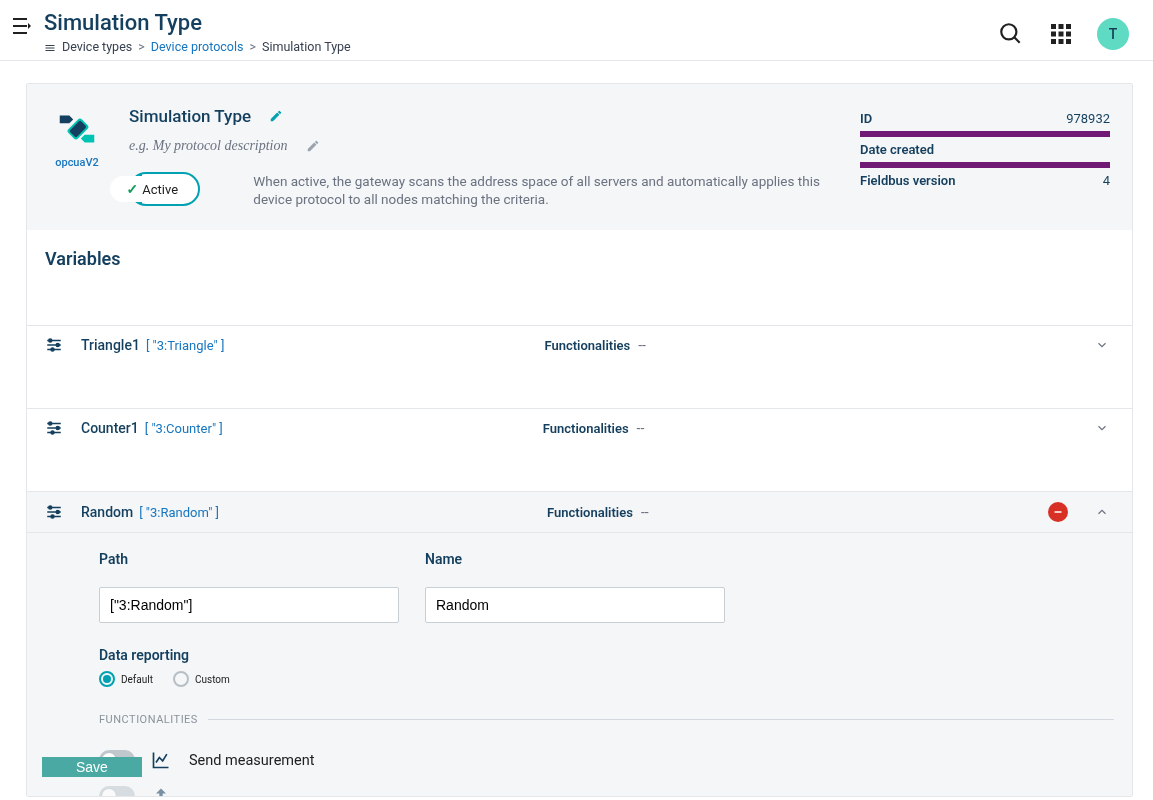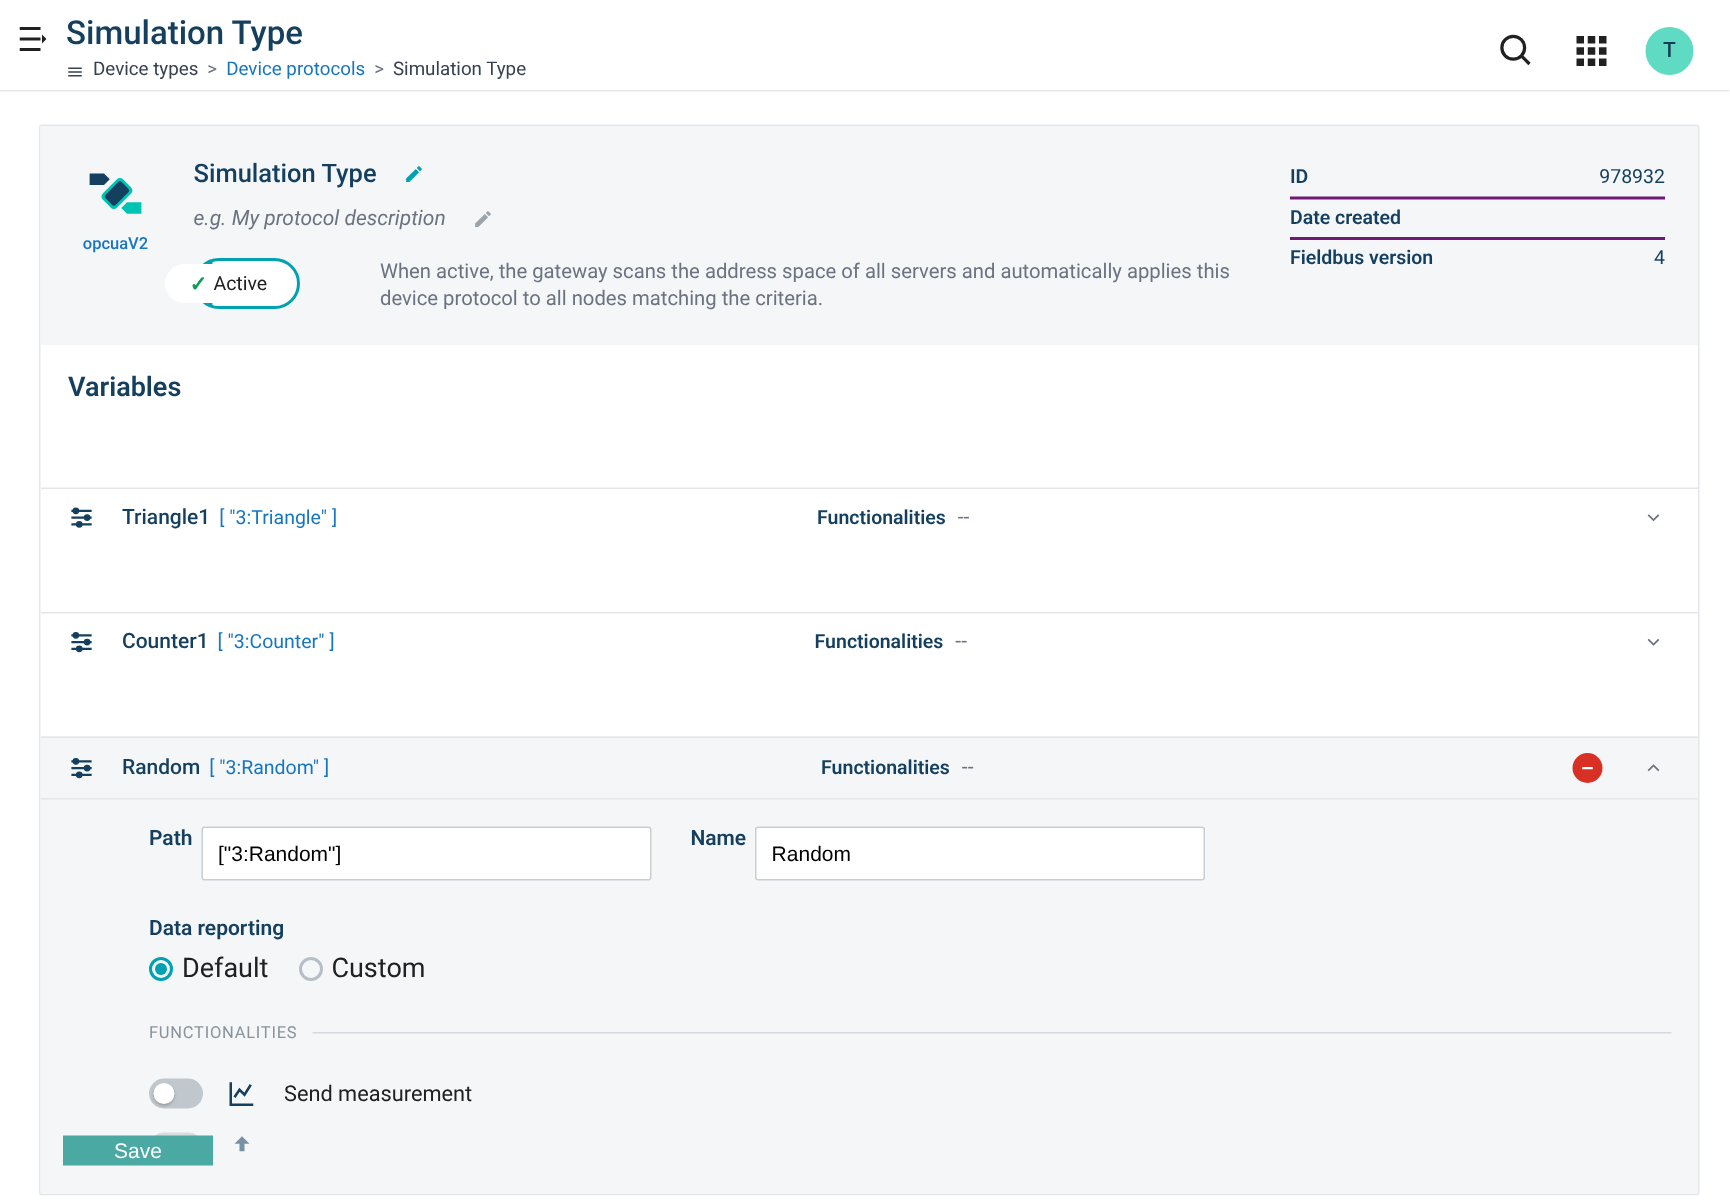--- a/index.html
+++ b/index.html
@@ -34,55 +34,55 @@
 
   .header-card { background: #f4f6f8; padding: 22px 22px 22px 22px; display: flex; gap: 24px; }
   .header-main { flex: 1; display: flex; gap: 24px; }
   .proto-icon-col { display:flex; flex-direction:column; align-items:center; width:56px; }
   .proto-icon { width: 46px; height: 46px; }
   .proto-label { font-size: 11px; color: #1776BF; font-weight: 500; margin-top: 4px; }
   .header-info { flex: 1; }
   .header-title-row { display:flex; align-items:center; gap:18px; }
   .header-title { font-size: 17px; color: #143F5E; font-weight: 500; }
   .pencil { color: #00a1b2; cursor:pointer; }
-  .desc-row { margin-top: 12px; display:flex; align-items:center; gap:18px; }
+  .desc-row { margin-top: 12px; display:flex; align-items:center; gap:18px;font-family:Liberation Serif, serif; }
   .desc-placeholder { font-style: italic; color: #6b7280; font-size: 14px; }
   .toggle-row { margin-top: 18px; display:flex; align-items:flex-start; gap: 22px; }
   .pill-toggle { width: 104px; height: 34px; border-radius: 17px; border: 2px solid #00a1b2; background: linear-gradient(90deg, #00a1b2 16%, #fff 16%); position:relative; display:flex; align-items:center; cursor:pointer; }
   .pill-toggle .knob-area { position:absolute; right:4px; width: 84px; height: 26px; border-radius: 13px; background:#fff; display:flex; align-items:center; justify-content:center; gap:4px; }
   .pill-toggle .check { color:#0f9d58; font-weight:bold; }
   .pill-toggle .label { font-size: 13px; color:#212121; }
   .toggle-help { color:#6b7280; font-size: 13.5px; max-width: 600px; line-height: 1.35; margin-left: 31px; }
 
   .meta-table { width: 250px; font-size: 13px; }
-  .meta-row { display:flex; justify-content:space-between; padding: 5px 0; border-bottom: 2px solid #701a75; }
+  .meta-row { display:flex; justify-content:space-between; padding: 5px 0; border-bottom: 6px solid #701a75; }
   .meta-row:last-child { border-bottom: none; }
   .meta-key { color:#143F5E; font-weight:600; }
   .meta-val { color:#143F5E; }
 
   .vars-section { flex:1; overflow-y:auto; padding: 18px 0 0 0; }
   .vars-heading { font-size: 18px; font-weight:600; color:#143F5E; padding: 0 18px 12px 18px; }
   .var-row { display:flex; align-items:center; padding: 10px 18px; border-top:1px solid #e3e7ea; cursor:pointer;margin-top:44px; }
   .var-row.expanded { background:#f4f6f8; }
   .sliders-icon { width: 26px; color:#143F5E; }
   .var-name { font-weight:500; color:#143F5E; margin-left: 10px; }
   .var-path-badge { color:#1776BF; font-size: 13px; margin-left: 6px; }
   .func-label { margin-left: auto; margin-right: 0; font-weight:600; color:#143F5E; font-size:13px; }
   .func-dash { color:#6b7280; margin-left:8px; margin-right:auto; }
   .chevron { width: 24px; display:flex; justify-content:center; color:#6b7280; }
   .remove-btn { width:20px; height:20px; border-radius:50%; background:#d93025; color:#fff; display:flex; align-items:center; justify-content:center; margin-right:22px; font-weight:bold; cursor:pointer; }
 
   .var-expanded-body { background:#f4f6f8; padding: 18px 18px 24px 72px; border-top: 1px solid #e3e7ea; }
   .form-row { display:flex; gap: 26px; margin-bottom: 24px; }
-  .form-field { display:flex; flex-direction:row; gap:6px;justify-content:flex-end; }
+  .form-field { display:flex; flex-direction:column; gap:20px;justify-content:flex-end; }
   .form-field label { font-weight:600; color:#143F5E; font-size: 14px; }
   .form-field input { border:1px solid #c7ced4; background:#fff; padding: 9px 10px; font-size: 14px; width: 300px; border-radius:2px; }
   .radio-group label { font-weight:600; color:#143F5E; font-size:14px; }
   .radios { display:flex; gap: 20px; margin-top:8px; align-items:center; }
-  .radio-opt { display:flex; align-items:center; gap:6px; color:#212121; font-size:18px; }
+  .radio-opt { display:flex; align-items:center; gap:6px; color:#212121; font-size:10px; }
   .radio-circle { width:16px; height:16px; border-radius:50%; border:2px solid #00a1b2; display:flex; align-items:center; justify-content:center; }
   .radio-circle.on::after { content:''; width:8px; height:8px; border-radius:50%; background:#00a1b2; }
   .radio-circle.off { border-color:#b7bfc6; }
 
   .func-divider { display:flex; align-items:center; gap:10px; margin: 26px 0 16px; }
   .func-divider .txt { font-size: 11px; letter-spacing: 0.5px; color:#8a939b; }
   .func-divider .line { flex:1; height:1px; background:#d3d9de; }
 
   .func-item { display:flex; align-items:center; gap:16px; padding: 8px 0; }
   .mini-toggle { width:36px; height:20px; border-radius:10px; background:#c1c8cd; position:relative; cursor:pointer; }

